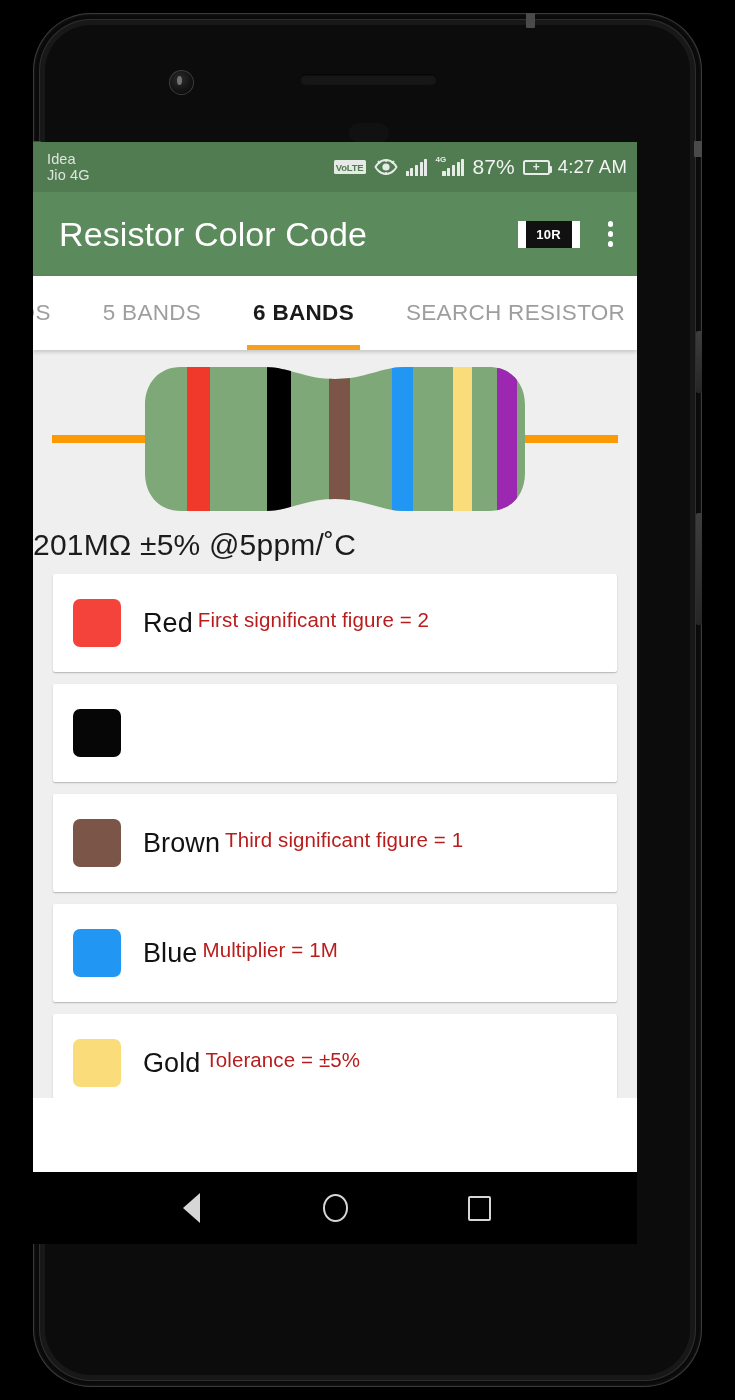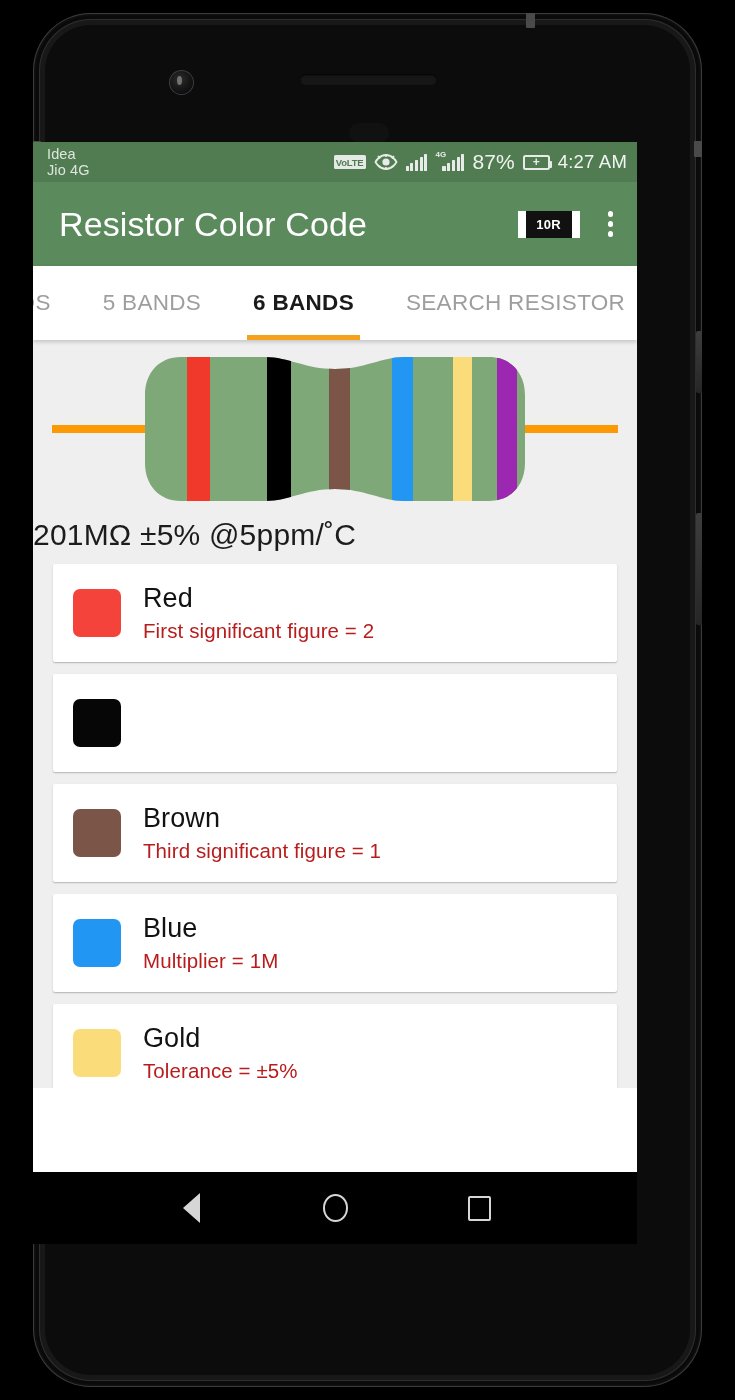--- a/index.html
+++ b/index.html
@@ -98,21 +98,21 @@
     left: 33px;
     top: 142px;
     width: 604px;
     height: 1030px;
     background: #ffffff;
     overflow: hidden;
   }
 
   
   .status-bar {
-    height: 40px;
+    height: 50px;
     background: #517c52;
     color: #e8ece8;
     display: flex;
     align-items: center;
     padding: 0 10px 0 14px;
     position: relative;
   }
   .carriers { display: flex; flex-direction: column; line-height: 1.12; }
   .carrier { font-size: 14.5px; color: #dfe5df; letter-spacing: .1px; }
   .status-right {
@@ -285,21 +285,21 @@
     align-items: center;
     gap: 22px;
     box-shadow: 0 1px 2px rgba(0,0,0,.16), 0 1px 1px rgba(0,0,0,.10);
     min-height: 98px;
   }
   .swatch {
     width: 48px; height: 48px;
     border-radius: 7px;
     flex: 0 0 48px;
   }
-  .card-texts { display: flex; flex-direction: column; gap: 5px; }
+  .card-texts { display: flex; gap: 5px; }
   .card-title { font-size: 27px; color: #121212; letter-spacing: .1px; }
   .card-sub   { font-size: 20.5px; color: #b91c1c; letter-spacing: .1px; }
 
   
   .nav-bar {
     position: absolute;
     left: 33px;
     top: 1172px;
     width: 604px;
     height: 72px;

